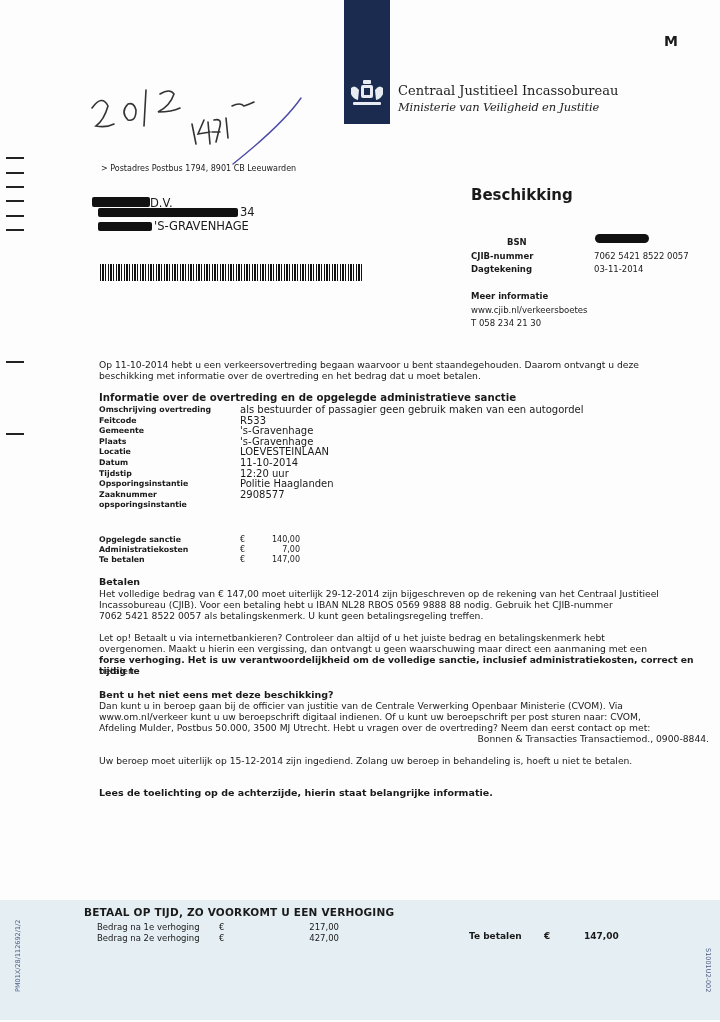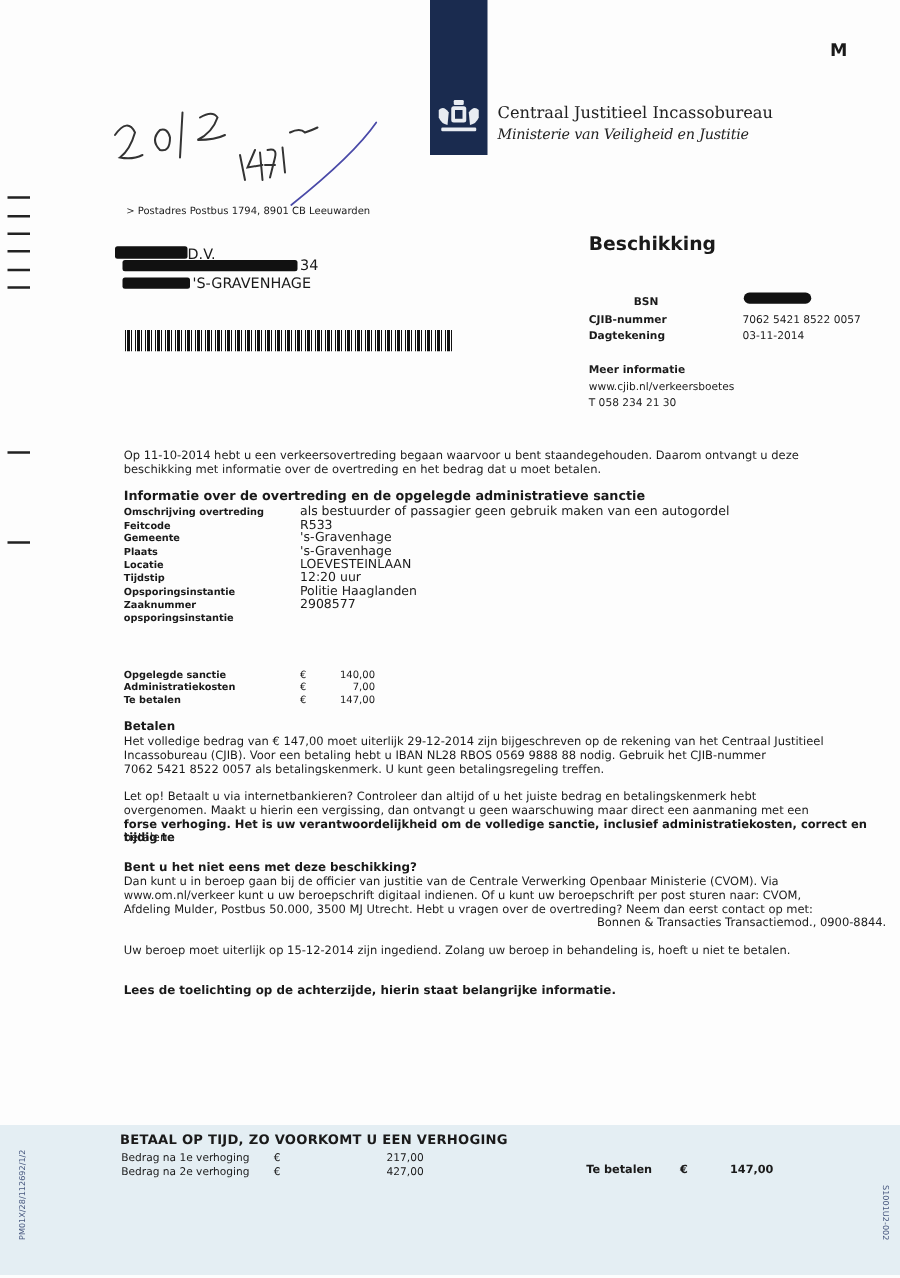--- a/index.html
+++ b/index.html
@@ -48,21 +48,21 @@
     .facts .val { font-size: 10px; }
 
     .amounts { left: 99px; top: 535px; font-size: 8px; }
     .amounts .row { display: flex; height: 10px; line-height: 10px; }
     .amounts .lbl { width: 141px; font-weight: bold; font-size: 7.8px; }
     .amounts .cur { width: 22px; }
     .amounts .amt { width: 38px; text-align: right; }
 
     
     .slip { left: 0; top: 900px; width: 720px; height: 120px; background: #e4eef3; }
-    .slip-title { left: 96px; top: 906px; font-size: 10.5px; font-weight: bold; letter-spacing: 0.2px; }
+    .slip-title { left: 84px; top: 906px; font-size: 10.5px; font-weight: bold; letter-spacing: 0.2px; }
     .slip-row { left: 97px; font-size: 8.5px; display: flex; }
     .slip-row .lbl { width: 122px; }
     .slip-row .cur { width: 60px; }
     .slip-row .amt { width: 60px; text-align: right; }
     .slip-total { left: 469px; top: 931px; font-size: 9px; font-weight: bold; display: flex; }
     .slip-total .lbl { width: 75px; }
     .slip-total .cur { width: 40px; }
     .vertical-code { font-size: 6.5px; color: #4a5a80; transform: rotate(-90deg); transform-origin: left top; white-space: nowrap; }
     .vertical-code-r { font-size: 6.5px; color: #4a5a80; transform: rotate(90deg); transform-origin: left top; white-space: nowrap; }
   </style>
@@ -148,20 +148,24 @@
     </div>
   <div class="row">
       <span class="lbl">Plaats</span>
       <span class="val">'s-Gravenhage</span>
     </div>
   <div class="row">
       <span class="lbl">Locatie</span>
       <span class="val">LOEVESTEINLAAN</span>
     </div>
   <div class="row">
+      <span class="lbl">Datum</span>
+      <span class="val">11-10-2014</span>
+    </div>
+  <div class="row">
       <span class="lbl">Tijdstip</span>
       <span class="val">12:20 uur</span>
     </div>
   <div class="row">
       <span class="lbl">Opsporingsinstantie</span>
       <span class="val">Politie Haaglanden</span>
     </div>
   <div class="row">
       <span class="lbl">Zaaknummer</span>
       <span class="val">2908577</span>

